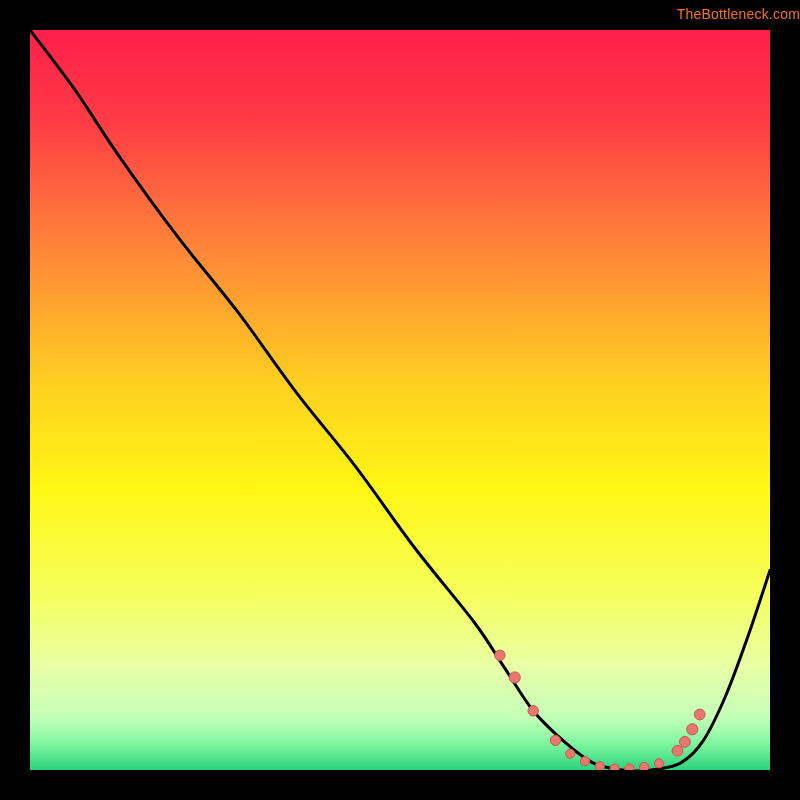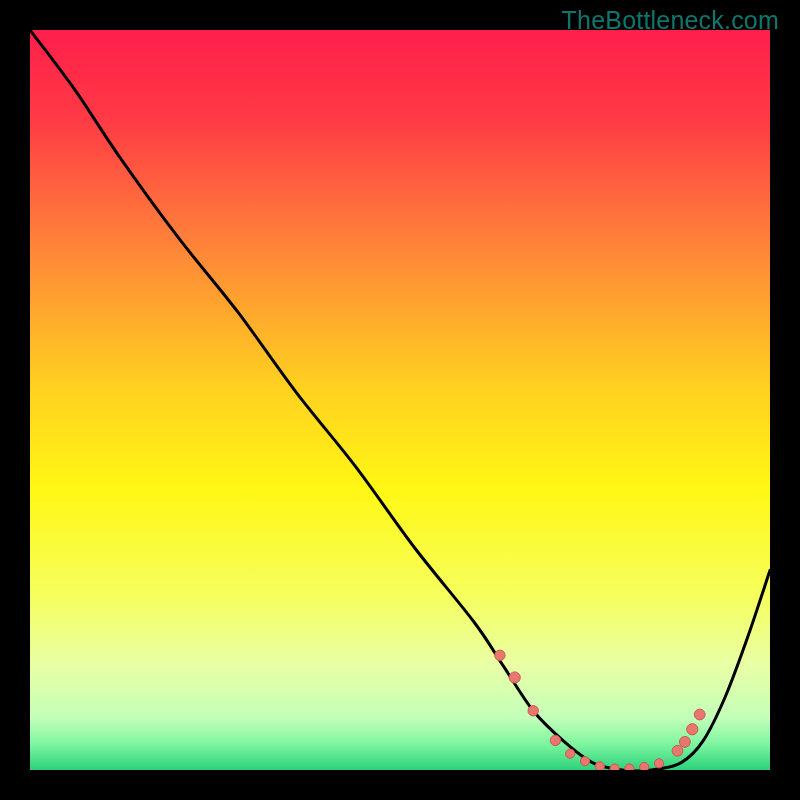--- a/index.html
+++ b/index.html
@@ -19,24 +19,24 @@
   .plot {
     position: absolute;
     left: 30px;
     top: 30px;
     width: 740px;
     height: 740px;
   }
   .attribution {
     position: absolute;
     top: 6px;
-    right: 21px;
+    right: 0;
     font-family: Arial, Helvetica, sans-serif;
-    font-size: 25px;
-    color: #0f766e;
+    font-size: 14px;
+    color: #f97316;
     letter-spacing: 0.2px;
   }
 </style>
 </head>
 <body>
 
 <div class="frame">
   <div class="attribution">TheBottleneck.com</div>
 
   <svg class="plot" viewBox="0 0 740 740" preserveAspectRatio="none">

